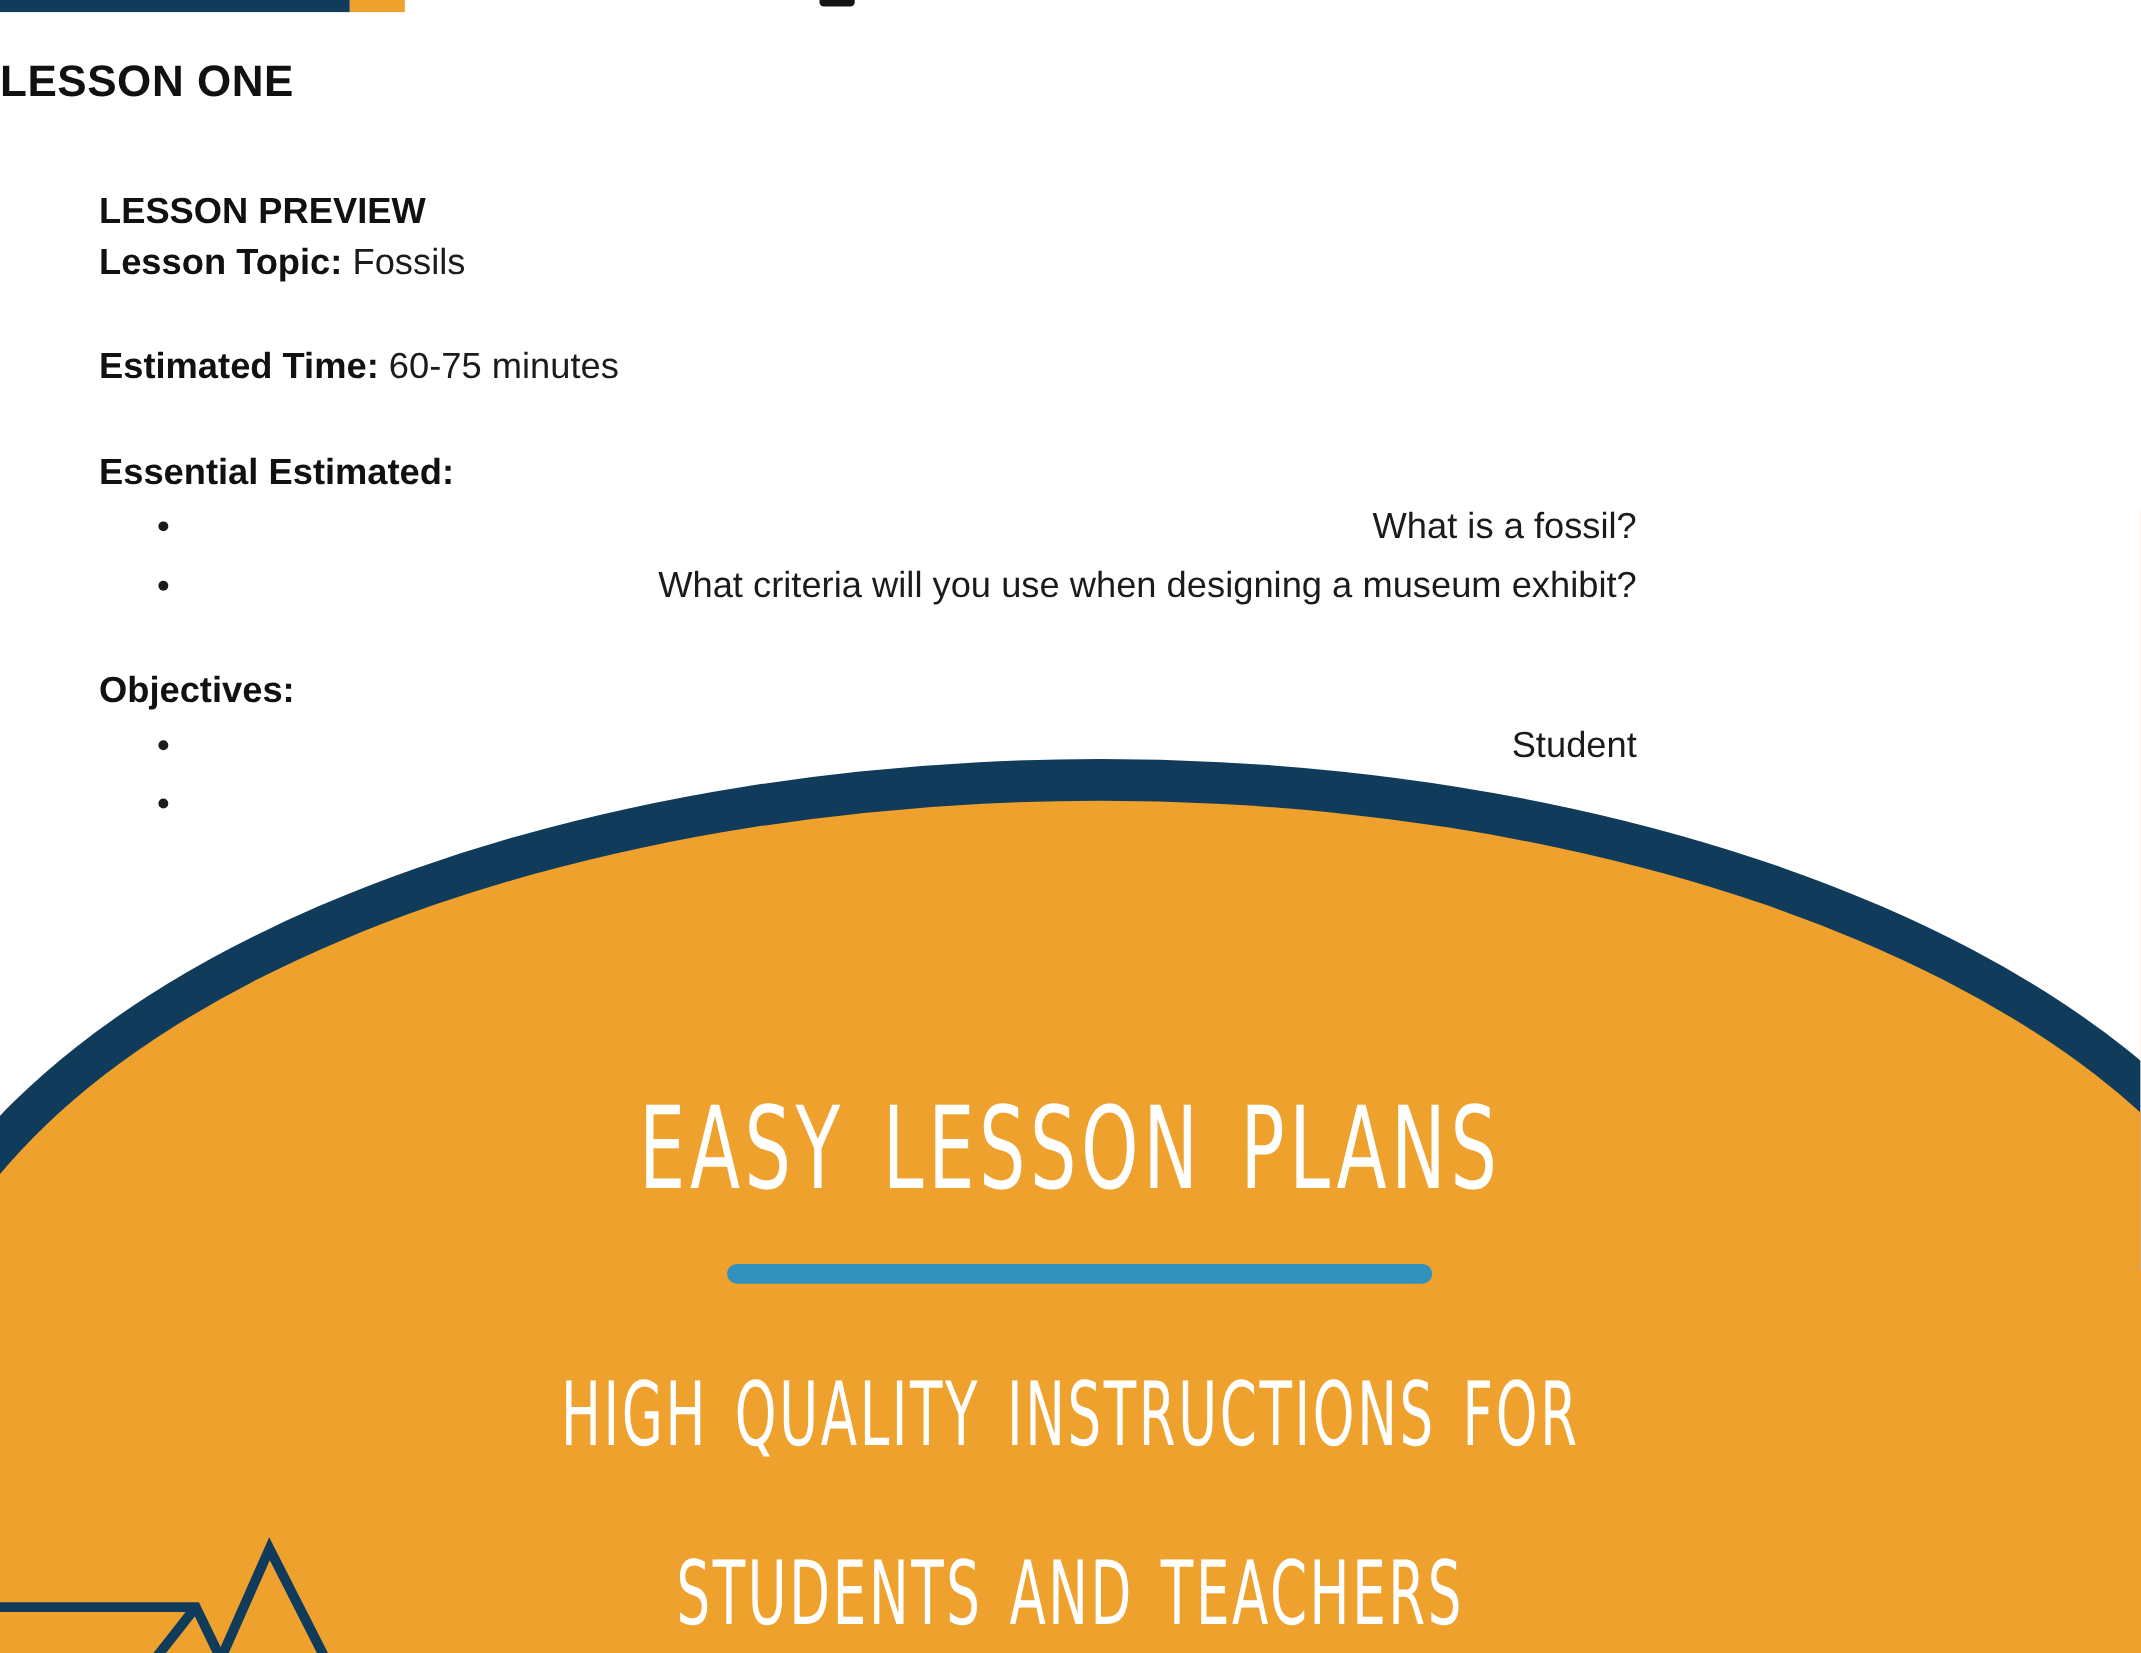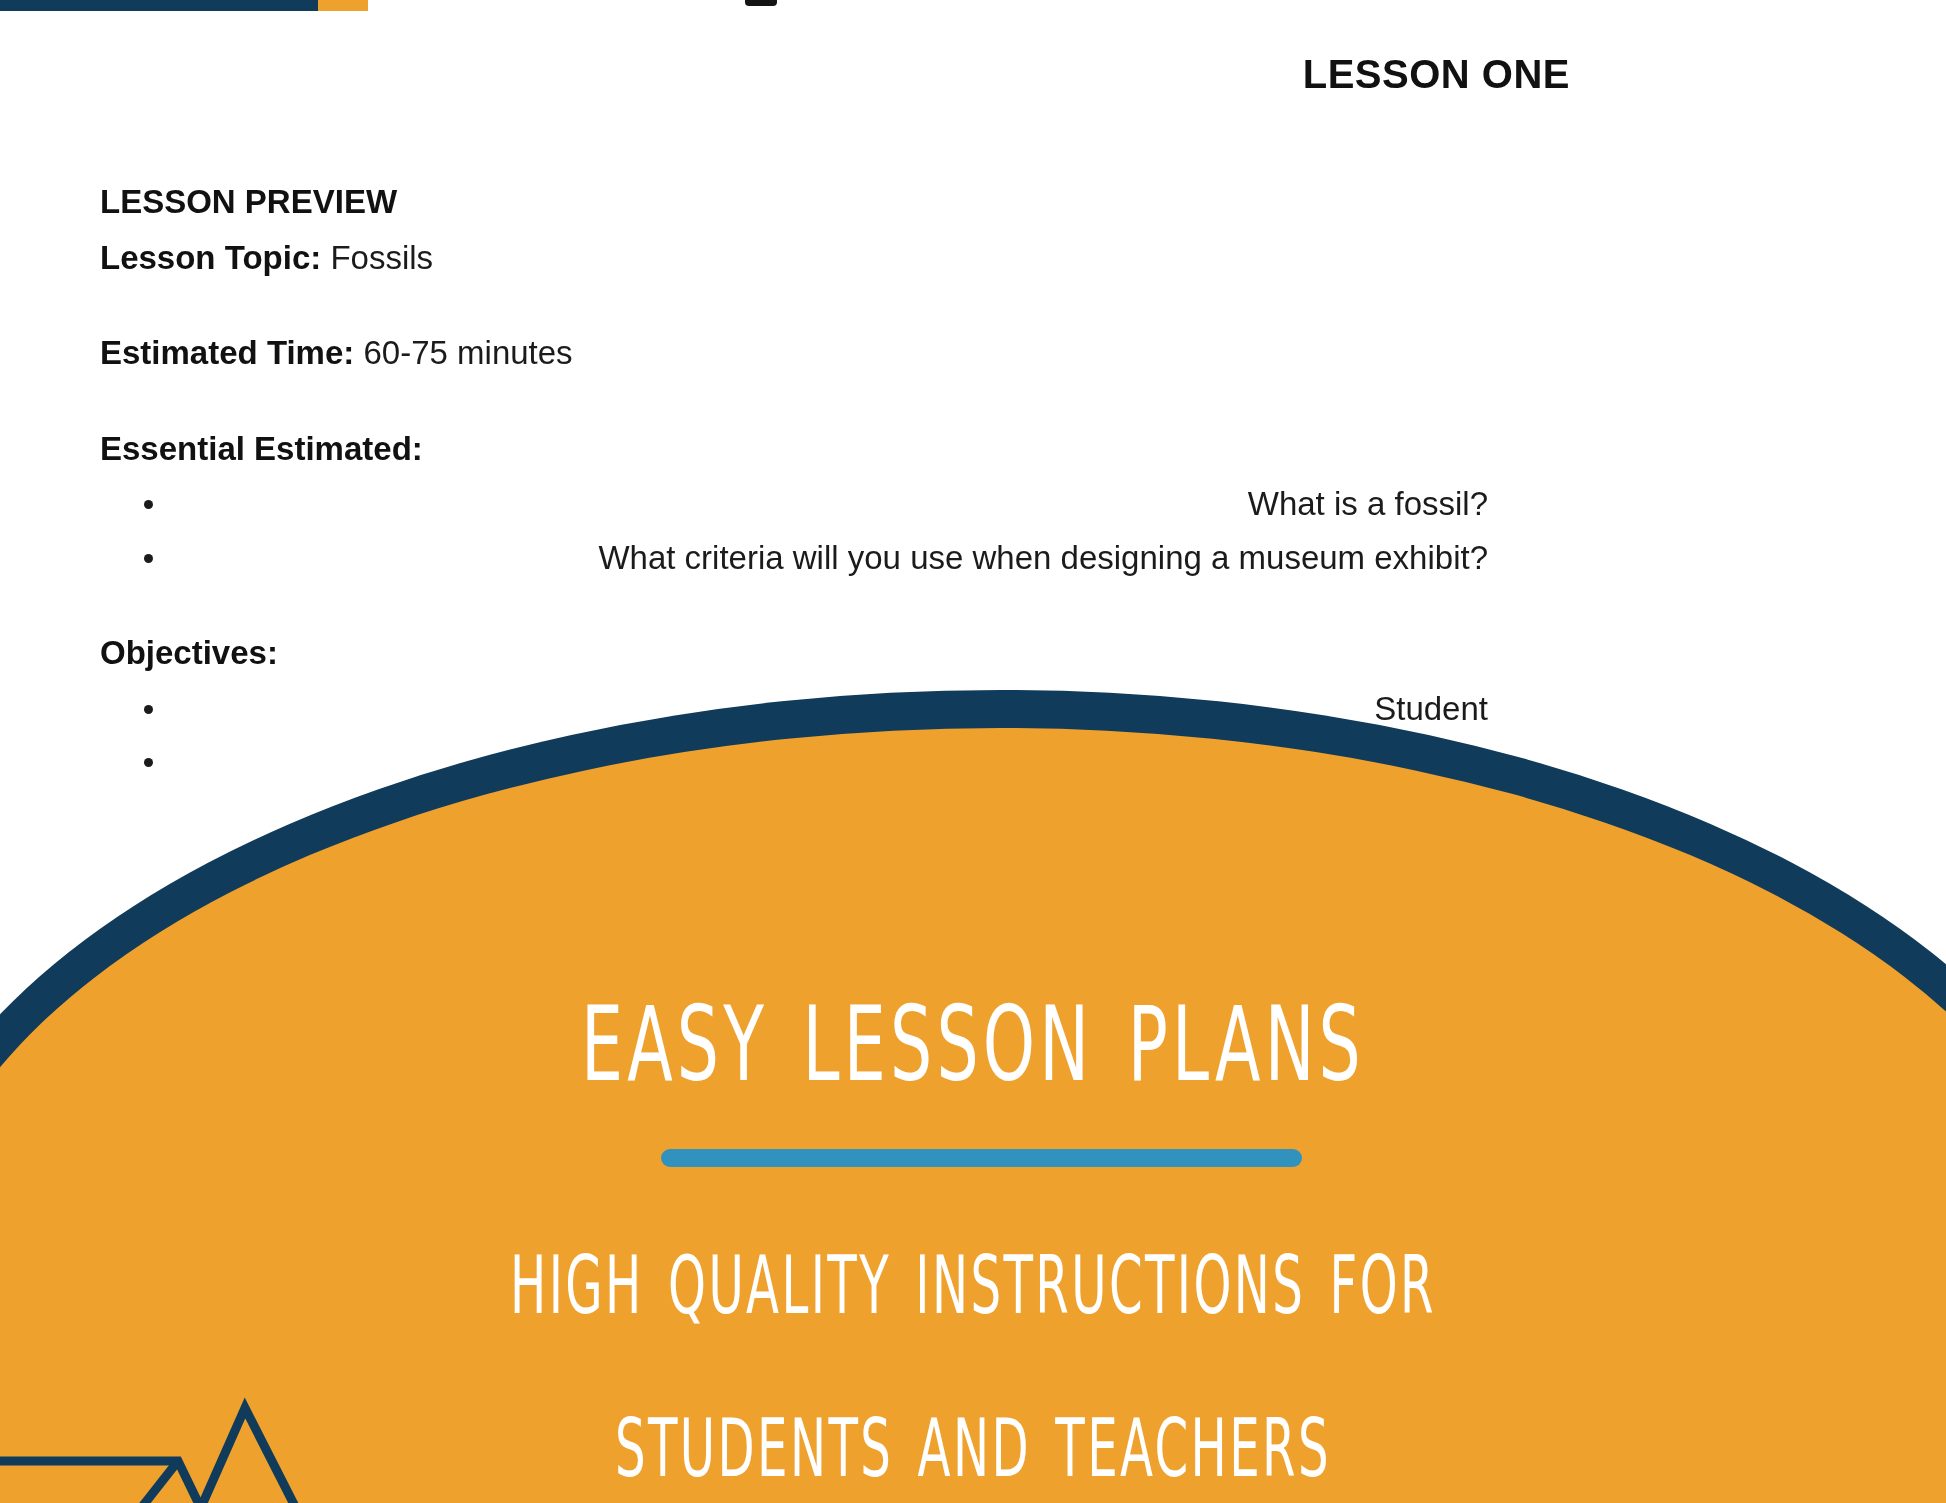--- a/index.html
+++ b/index.html
@@ -50,21 +50,21 @@
     top: 0;
     left: 0;
     width: 1946px;
     height: 1503px;
   }
   .doc-title {
     position: absolute;
     top: 52px;
     left: 0;
     width: 1570px;
-    text-align: right;
+    text-align: left;
     font-size: 40px;
     font-weight: bold;
     letter-spacing: 0.5px;
     color: #111111;
   }
 
   .doc-body {
     position: absolute;
     top: 168px;
     left: 88px;
@@ -74,21 +74,21 @@
     line-height: 1.32;
   }
   .block { margin-bottom: 52px; }
   .block.tight { margin-bottom: 0; }
   .lbl {
     font-weight: bold;
     color: #111111;
   }
   .val { font-weight: normal; text-align: right; }
   .heading-line { margin: 0 0 6px 0; }
-  .line { margin: 12px; }
+  .line { margin: 2px; }
 
   ul.bullets {
     list-style: none;
     margin: 6px 0 0 0;
     padding: 0 0 0 48px;
   }
   ul.bullets li {
     position: relative;
     padding-left: 48px;
     margin: 4px 0 10px 0;

